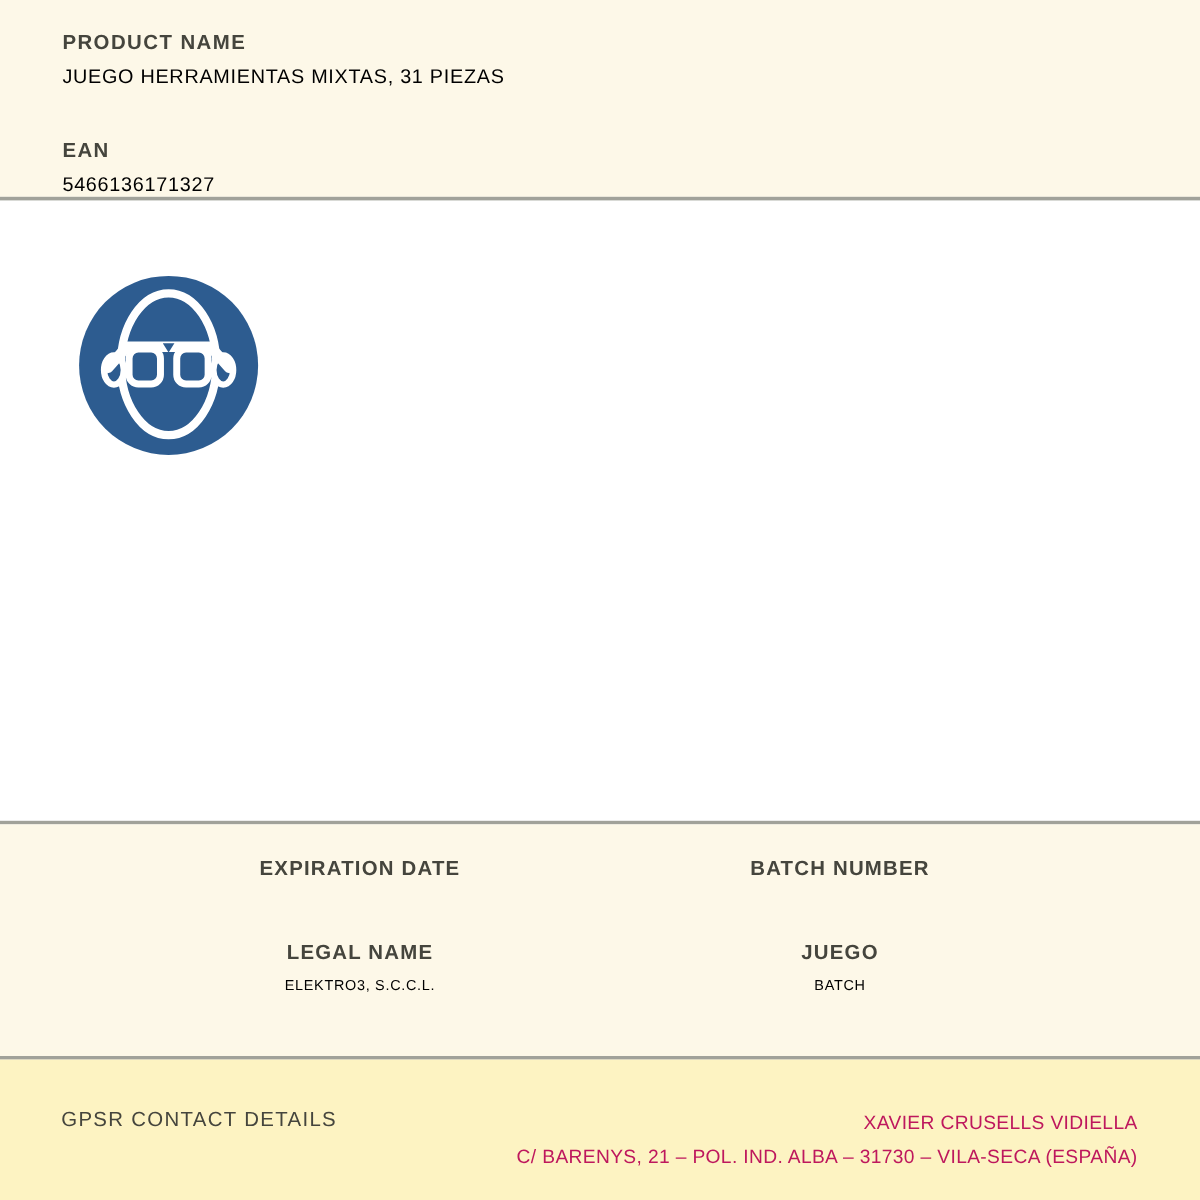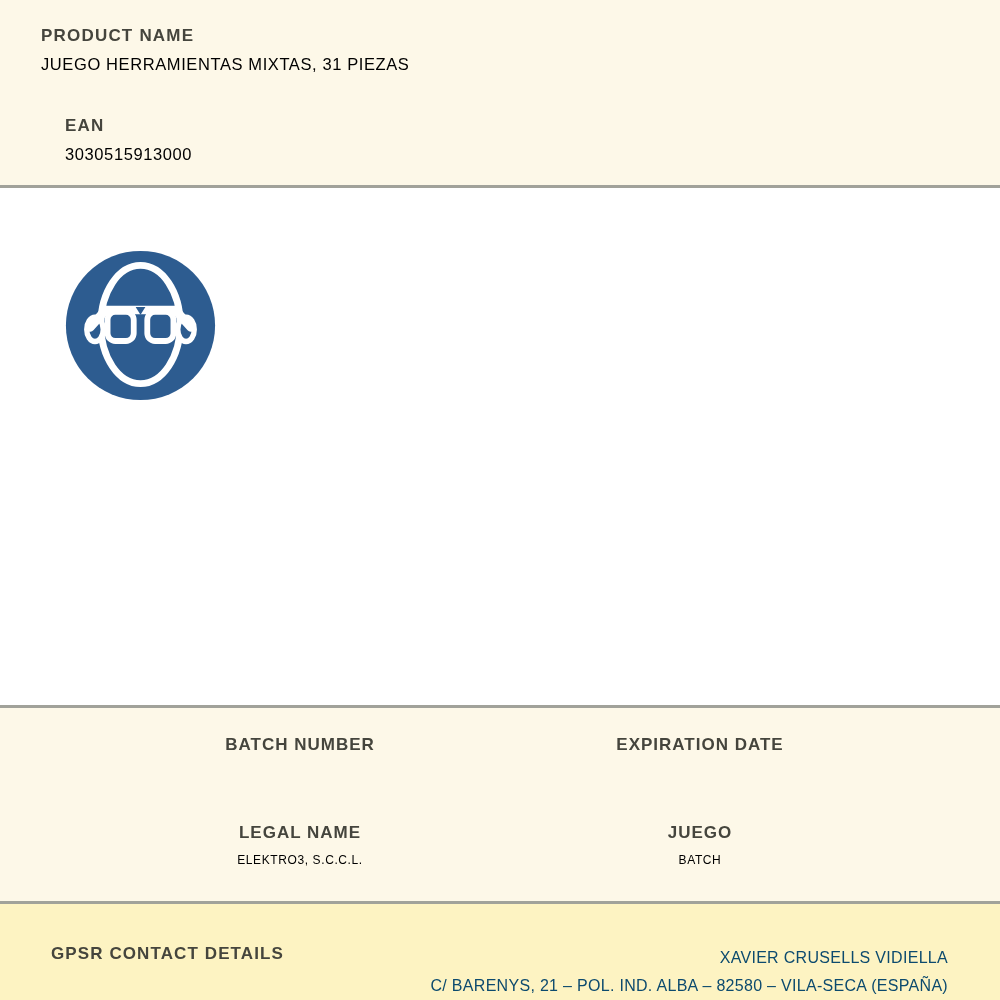--- a/index.html
+++ b/index.html
@@ -3,77 +3,77 @@
 <meta charset="utf-8">
 <style>
   html, body { margin: 0; padding: 0; }
   body {
     width: 1000px; height: 1000px; overflow: hidden;
     font-family: "Liberation Sans", sans-serif;
     color: #55554b;
     background: #ffffff;
   }
   .sec-top {
-    background: #fdf8e8; height: 185px; box-sizing: border-box;
-    padding: 26px 51px 0 41px;
+    background: #fdf8e8; height: 164px; box-sizing: border-box;
+    padding: 26px 51px 0 52px;
   }
   .divider { height: 3px; background: #a1a29a; }
   .field-label {
     font-weight: bold; font-size: 17px; letter-spacing: 1.2px;
     color: #45453d; line-height: 20px;
   }
   .field-value {
     font-size: 16.5px; letter-spacing: 0.6px; color: #000000;
     line-height: 22px; margin-top: 7px;
   }
-  .sec-top .field + .field { margin-top: 41px; margin-left: 24px; }
+  .sec-top .field + .field { margin-top: 41px; }
 
   .sec-media { background: #ffffff; height: 457px; }
   .safety-icon {
     width: 155px; height: 155px; margin: 60px 0 0 63px; display: block;
   }
 
   .sec-details {
     background: #fdf8e8; height: 193px; box-sizing: border-box;
     padding: 27px 100px 0 100px;
   }
   .details-grid {
     display: grid; grid-template-columns: 1fr 1fr;
   }
-  .details-grid + .details-grid { margin-top: 38px; }
+  .details-grid + .details-grid { margin-top: 20px; }
   .detail-cell { text-align: center; }
   .detail-cell .field-label { letter-spacing: 1px; }
   .detail-cell .field-value { margin-top: 6px; min-height: 24px; font-size: 12px; }
 
   .sec-contact {
     background: #fdf3c2; height: 156px; box-sizing: border-box;
     padding: 40px 52px 0 51px;
     display: flex; justify-content: space-between; align-items: flex-start;
   }
   .contact-label {
-    font-weight: bold; font-size: 17px; letter-spacing: 1.1px;
+    font-weight: normal; font-size: 17px; letter-spacing: 1.1px;
     color: #45453d; line-height: 20px; white-space: nowrap;
   }
   .contact-block { text-align: right; }
   .contact-line {
-    font-size: 16px; letter-spacing: 0.3px; color: #0c4a6e;
+    font-size: 16px; letter-spacing: 0.3px; color: #be185d;
     line-height: 28px; white-space: nowrap;
   }
 </style>
 </head>
 <body>
 
 <div class="sec-top">
   <div class="field">
     <div class="field-label">PRODUCT NAME</div>
     <div class="field-value">JUEGO HERRAMIENTAS MIXTAS, 31 PIEZAS</div>
   </div>
   <div class="field">
     <div class="field-label">EAN</div>
-    <div class="field-value">3030515913000</div>
+    <div class="field-value">5466136171327</div>
   </div>
 </div>
 
 <div class="divider"></div>
 
 <div class="sec-media">
   <svg class="safety-icon" viewBox="0 0 160 160" xmlns="http://www.w3.org/2000/svg" aria-hidden="true">
     <circle cx="80" cy="80" r="77" fill="#2d5c90"></circle>
 
     <ellipse cx="80" cy="79" rx="41" ry="61" fill="none" stroke="#ffffff" stroke-width="7"></ellipse>
@@ -88,25 +88,25 @@
 
     <path d="M75,61 l10,0 l-5,8 z" fill="#2d5c90"></path>
   </svg>
 </div>
 
 <div class="divider"></div>
 
 <div class="sec-details">
   <div class="details-grid">
     <div class="detail-cell">
-      <div class="field-label">BATCH NUMBER</div>
+      <div class="field-label">EXPIRATION DATE</div>
       <div class="field-value"></div>
     </div>
     <div class="detail-cell">
-      <div class="field-label">EXPIRATION DATE</div>
+      <div class="field-label">BATCH NUMBER</div>
       <div class="field-value"></div>
     </div>
   </div>
   <div class="details-grid">
     <div class="detail-cell">
       <div class="field-label">LEGAL NAME</div>
       <div class="field-value">ELEKTRO3, S.C.C.L.</div>
     </div>
     <div class="detail-cell">
       <div class="field-label">JUEGO</div>
@@ -114,16 +114,16 @@
     </div>
   </div>
 </div>
 
 <div class="divider"></div>
 
 <div class="sec-contact">
   <div class="contact-label">GPSR CONTACT DETAILS</div>
   <div class="contact-block">
     <div class="contact-line">XAVIER CRUSELLS VIDIELLA</div>
-    <div class="contact-line">C/ BARENYS, 21 – POL. IND. ALBA – 82580 – VILA-SECA (ESPAÑA)</div>
+    <div class="contact-line">C/ BARENYS, 21 – POL. IND. ALBA – 31730 – VILA-SECA (ESPAÑA)</div>
 
   </div>
 </div>
 
 </body></html>

